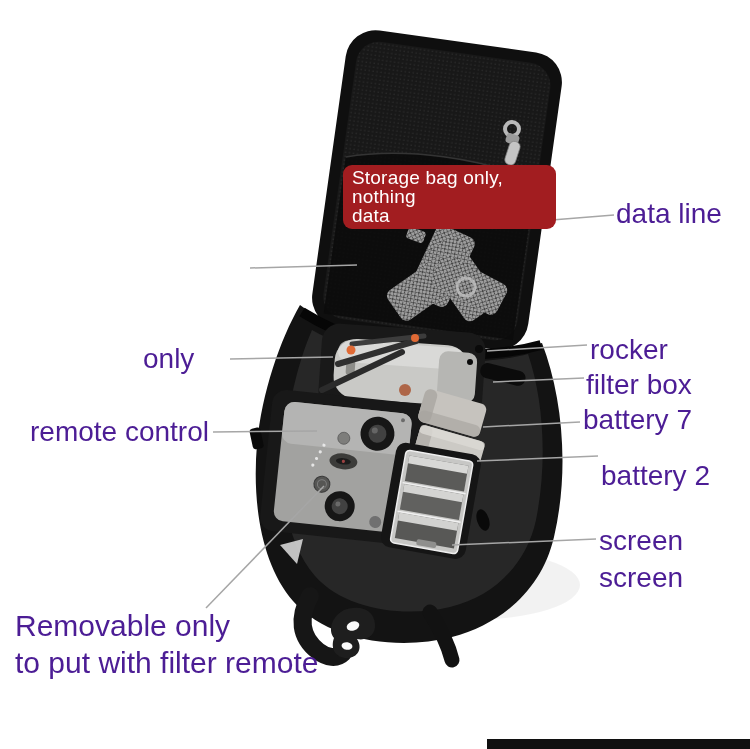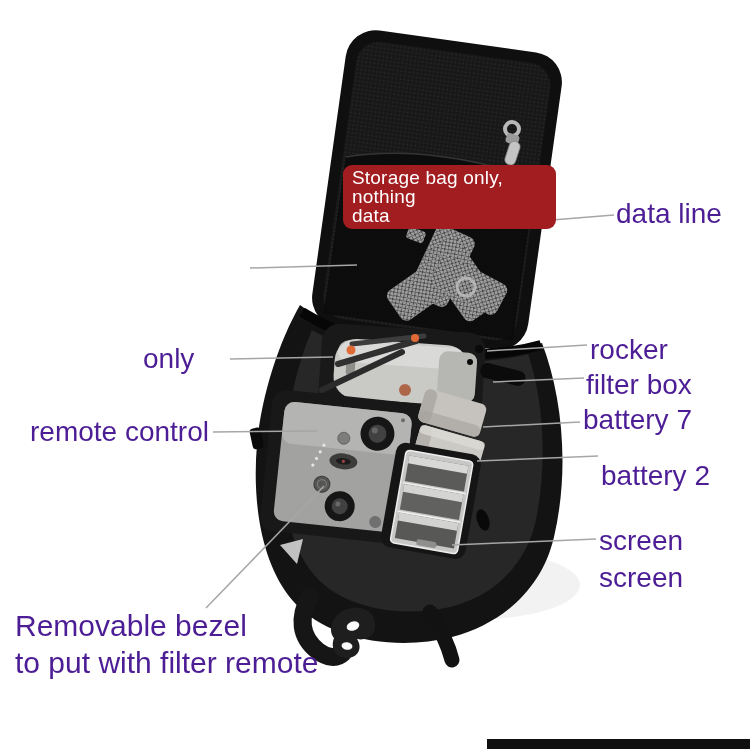--- a/index.html
+++ b/index.html
@@ -169,21 +169,21 @@
   </svg>
 
   <div class="badge">
     <span>Storage bag only, nothing</span><br>
     <span>data</span>
   </div>
 
   <div class="lbl" style="left:143px;top:343px">only</div>
   <div class="lbl" style="left:30px;top:416px">remote control</div>
   <div class="lbl big" style="left:15px;top:607px">
-    <span>Removable bezel</span><br>
+    <span>Removable only</span><br>
     <span>to put with filter remote</span>
   </div>
   <div class="lbl" style="left:616px;top:198px">data line</div>
   <div class="lbl" style="left:590px;top:334px">rocker</div>
   <div class="lbl" style="left:586px;top:369px">filter box</div>
   <div class="lbl" style="left:583px;top:404px">battery 7</div>
   <div class="lbl" style="left:601px;top:460px">battery 2</div>
   <div class="lbl" style="left:599px;top:522px;line-height:37px">
     <span>screen</span><br>
     <span>screen</span>

